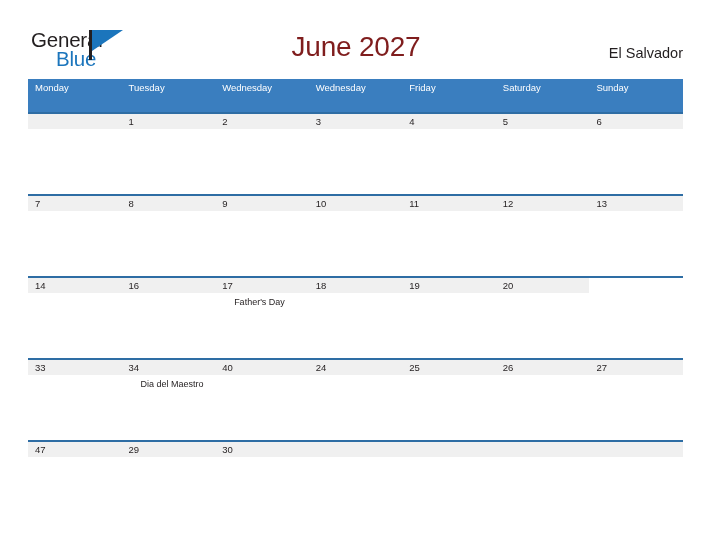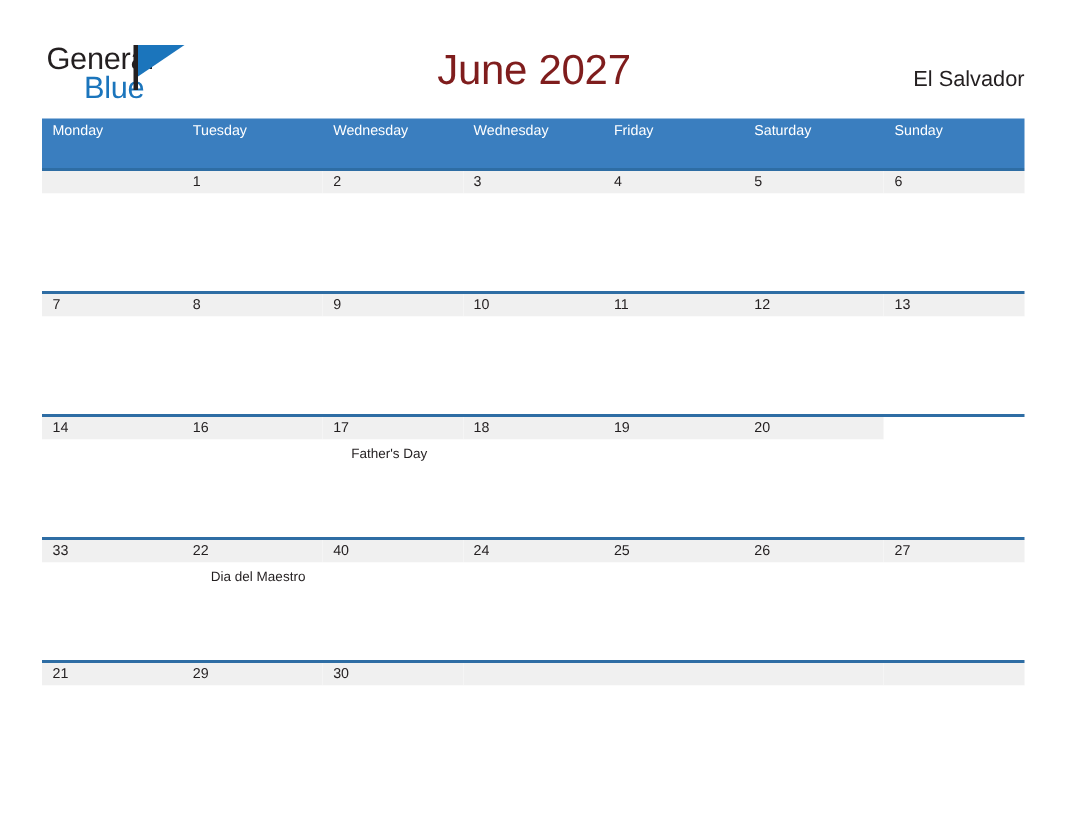--- a/index.html
+++ b/index.html
@@ -315,21 +315,21 @@
           </div>
         </div>
         <div class="week">
           <div class="week-rule"></div>
           <div class="week-cells">
             <div class="daycell">
               <div class="day-number-band">33</div>
               <div class="day-body"></div>
             </div>
             <div class="daycell">
-              <div class="day-number-band">22</div>
+              <div class="day-number-band">34</div>
               <div class="day-body">
                 <div class="event">Dia del Maestro</div>
               </div>
             </div>
             <div class="daycell">
               <div class="day-number-band">40</div>
               <div class="day-body"></div>
             </div>
             <div class="daycell">
               <div class="day-number-band">24</div>
@@ -346,21 +346,21 @@
             <div class="daycell">
               <div class="day-number-band">27</div>
               <div class="day-body"></div>
             </div>
           </div>
         </div>
         <div class="week week-short">
           <div class="week-rule"></div>
           <div class="week-cells">
             <div class="daycell">
-              <div class="day-number-band">21</div>
+              <div class="day-number-band">47</div>
               <div class="day-body"></div>
             </div>
             <div class="daycell">
               <div class="day-number-band">29</div>
               <div class="day-body"></div>
             </div>
             <div class="daycell">
               <div class="day-number-band">30</div>
               <div class="day-body"></div>
             </div>

